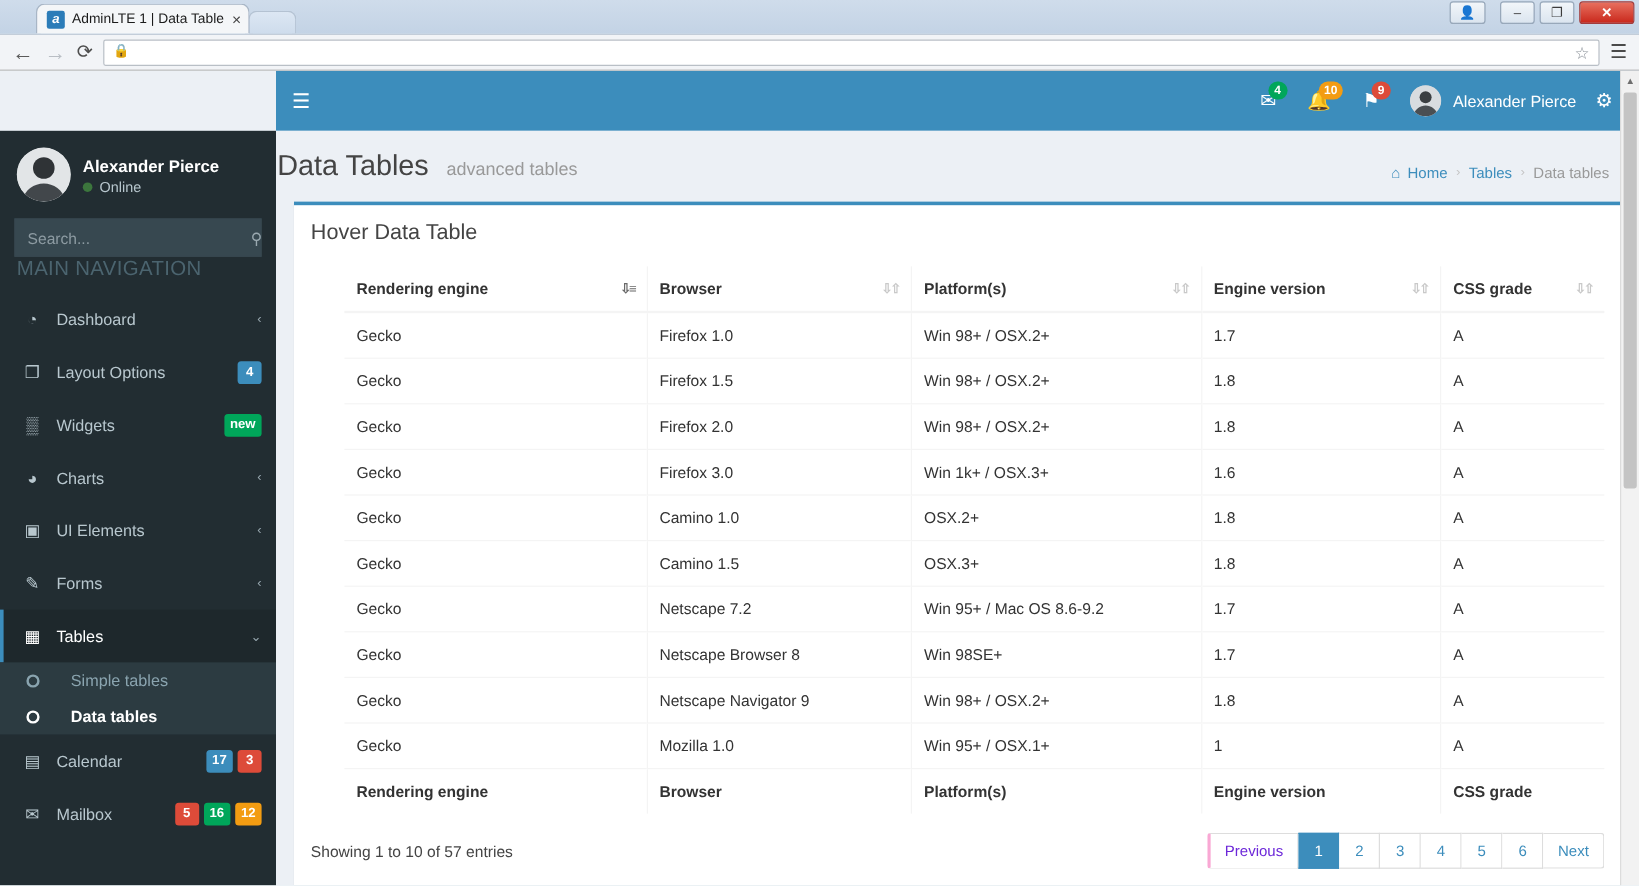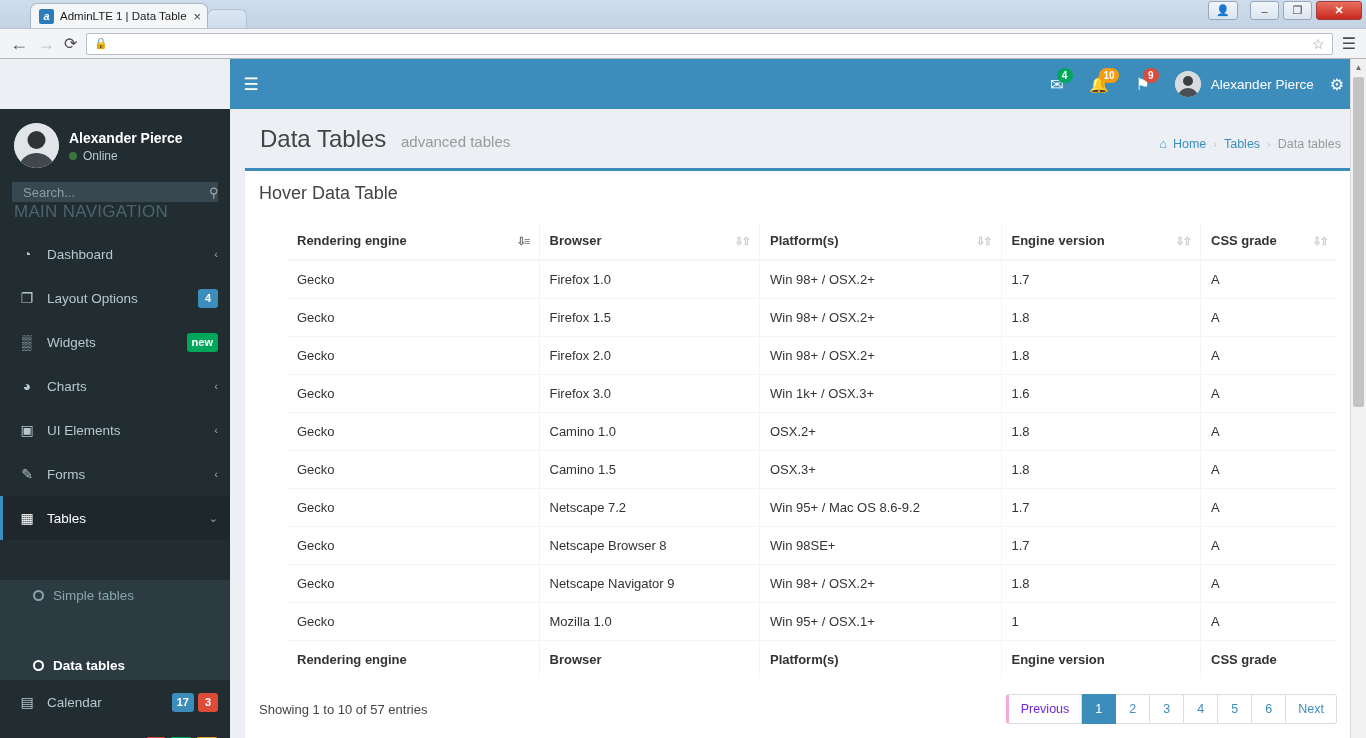--- a/index.html
+++ b/index.html
@@ -118,21 +118,21 @@
     background: #222d32; overflow: hidden;
   }
   .userpanel { display: flex; align-items: center; gap: 10px; padding: 14px 12px 12px 14px; }
   .userpanel .avatar {
     width: 45px; height: 45px; border-radius: 50%; overflow: hidden; background: #d4d8da; flex: none;
   }
   .userpanel .info .nm { color: #fff; font-size: 14px; font-weight: bold; line-height: 1.5; }
   .userpanel .info .st { color: #b8c7ce; font-size: 12px; display: flex; align-items: center; gap: 6px; }
   .dot { width: 8px; height: 8px; border-radius: 50%; background: #3c763d; display: inline-block; }
   .searchbox {
-    margin: 2px 12px 0 12px; height: 20px; background: #374850; display: flex; align-items: center;
+    margin: 2px 12px 0 12px; height: 32px; background: #374850; display: flex; align-items: center;
     border: 1px solid #374850;
   }
   .searchbox input {
     flex: 1; background: transparent; border: none; outline: none;
     color: #a7b4ba; font-size: 13px; padding: 0 10px;
     font-family: "Liberation Sans", sans-serif;
   }
   .searchbox input::placeholder { color: #8d9ba2; }
   .searchbtn { width: 34px; height: 30px; display: flex; align-items: center; justify-content: center; color: #9aa9b0; font-size: 13px; }
   .navheader { color: #4b646f; font-size: 17px; padding: 0 16px 10px 14px; letter-spacing: .3px; }
@@ -145,30 +145,30 @@
   .navlink .ang { color: #97a7af; font-size: 11px; }
   .navlink.open { background: #1e282c; border-left-color: #3c8dbc; color: #fff; }
   .badges { display: flex; gap: 4px; align-items: center; }
   .sbadge {
     min-width: 20px; height: 19px; padding: 0 5px; border-radius: 3px;
     font-size: 11px; font-weight: bold; color: #fff;
     display: flex; align-items: center; justify-content: center;
   }
   .treeview { background: #2c3b41; }
   .subitem {
-    display: flex; align-items: center; gap: 9px; height: 30px;
-    padding-left: 33px; color: #8aa4af; font-size: 13.5px; margin-top: 40px;
+    display: flex; align-items: center; gap: 26px; height: 30px;
+    padding-left: 22px; color: #8aa4af; font-size: 13.5px;
   }
   .subitem.active { color: #fff; font-weight: bold; }
   .ring { width: 11px; height: 11px; border: 2px solid #8aa4af; border-radius: 50%; flex: none; }
   .subitem.active .ring { border-color: #fff; border-width: 2.5px; }
 
   
   .content-wrap { position: absolute; left: 230px; top: 50px; right: 0; bottom: 0; background: #ecf0f5; overflow: hidden; }
-  .content-header { padding: 16px 15px 0 30px; display: flex; align-items: flex-start; justify-content: space-between; }
+  .content-header { padding: 16px 15px 0 1px; display: flex; align-items: flex-start; justify-content: space-between; }
   .page-title { font-size: 24px; color: #444; font-weight: normal; }
   .page-title small { font-size: 15px; color: #999; margin-left: 8px; }
   .breadcrumb { margin-left: auto; display: flex; align-items: center; gap: 7px; font-size: 12.5px; padding-top: 12px; padding-right: 10px; }
   .breadcrumb a { color: #3c8dbc; text-decoration: none; display: flex; align-items: center; gap: 6px; }
   .breadcrumb .sep { color: #c5c5c5; font-size: 11px; }
   .breadcrumb .cur { color: #999; }
 
   .box {
     margin: 15px 15px 0 15px; background: #fff; border-top: 3px solid #3c8dbc;
     box-shadow: 0 1px 1px rgba(0,0,0,.08);

